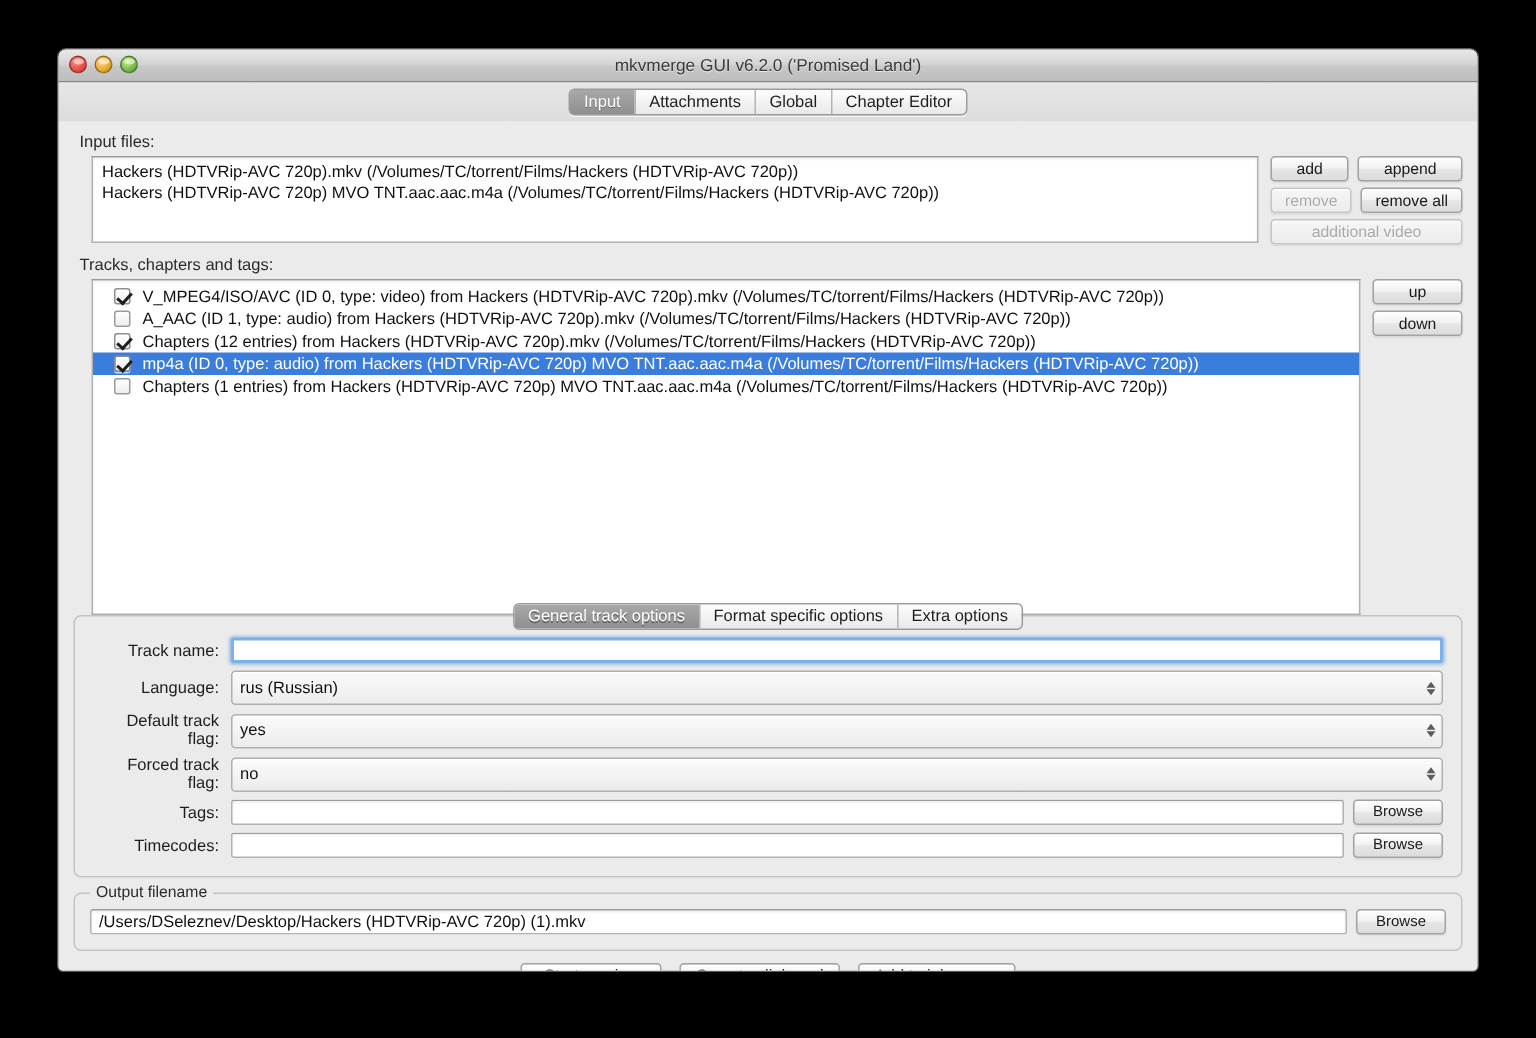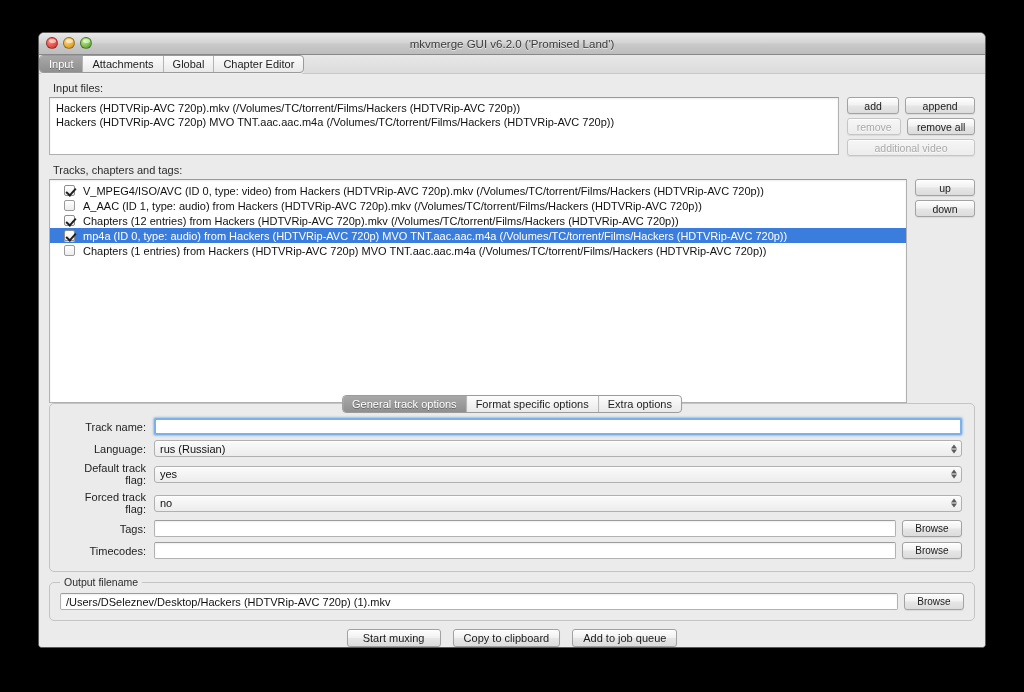--- a/index.html
+++ b/index.html
@@ -52,23 +52,23 @@
   .win-title {
     text-align: center;
     line-height: 22px;
     font-size: 11.5px;
     color: #3a3a3a;
     text-shadow: 0 1px 0 rgba(255,255,255,0.65);
     font-weight: normal;
   }
   
   .tabbar {
-    height: 18px;
+    height: 26px;
     background: linear-gradient(to bottom, #e7e7e7, #dcdcdc);
-    display: flex; align-items: center; 
+    display: flex; align-items: center; justify-content: center;
     flex: 0 0 auto;
     position: relative;
   }
   .tabstrip {
     display: flex;
     border: 1px solid #9b9b9b;
     border-radius: 4px;
     overflow: hidden;
     height: 18px;
     background: linear-gradient(to bottom, #fdfdfd, #e9e9e9);
@@ -108,20 +108,21 @@
     margin: 8px 0 3px 4px;
   }
   
   .files-row { display: flex; gap: 8px; align-items: flex-start; }
   .listbox {
     background: #fff;
     border: 1px solid #b0b0b0;
     border-top-color: #9a9a9a;
     box-shadow: inset 0 1px 2px rgba(0,0,0,0.08);
     overflow: hidden;
+    margin-left: 12px;
   }
   .files-list { flex: 1 1 auto; height: 58px; padding: 3px 0; }
   .file-item {
     font-size: 11px;
     color: #111;
     padding: 1px 6px;
     white-space: nowrap;
     overflow: hidden;
     text-overflow: clip;
   }
@@ -241,21 +242,21 @@
     overflow: hidden;
     white-space: nowrap;
   }
   .textfield.focused {
     border: 2px solid #7bb1e8;
     box-shadow: 0 0 2px 1px rgba(110,165,225,0.6);
     padding: 0 4px;
   }
   .combo {
     flex: 1 1 auto;
-    height: 17px;
+    height: 23px;
     background: linear-gradient(to bottom, #fbfbfb, #ececec);
     border: 1px solid #b0b0b0;
     border-radius: 3px;
     font-size: 11px;
     color: #111;
     display: flex; align-items: center;
     padding: 0 5px;
     position: relative;
     box-shadow: 0 1px 0 rgba(255,255,255,0.8) inset;
   }

